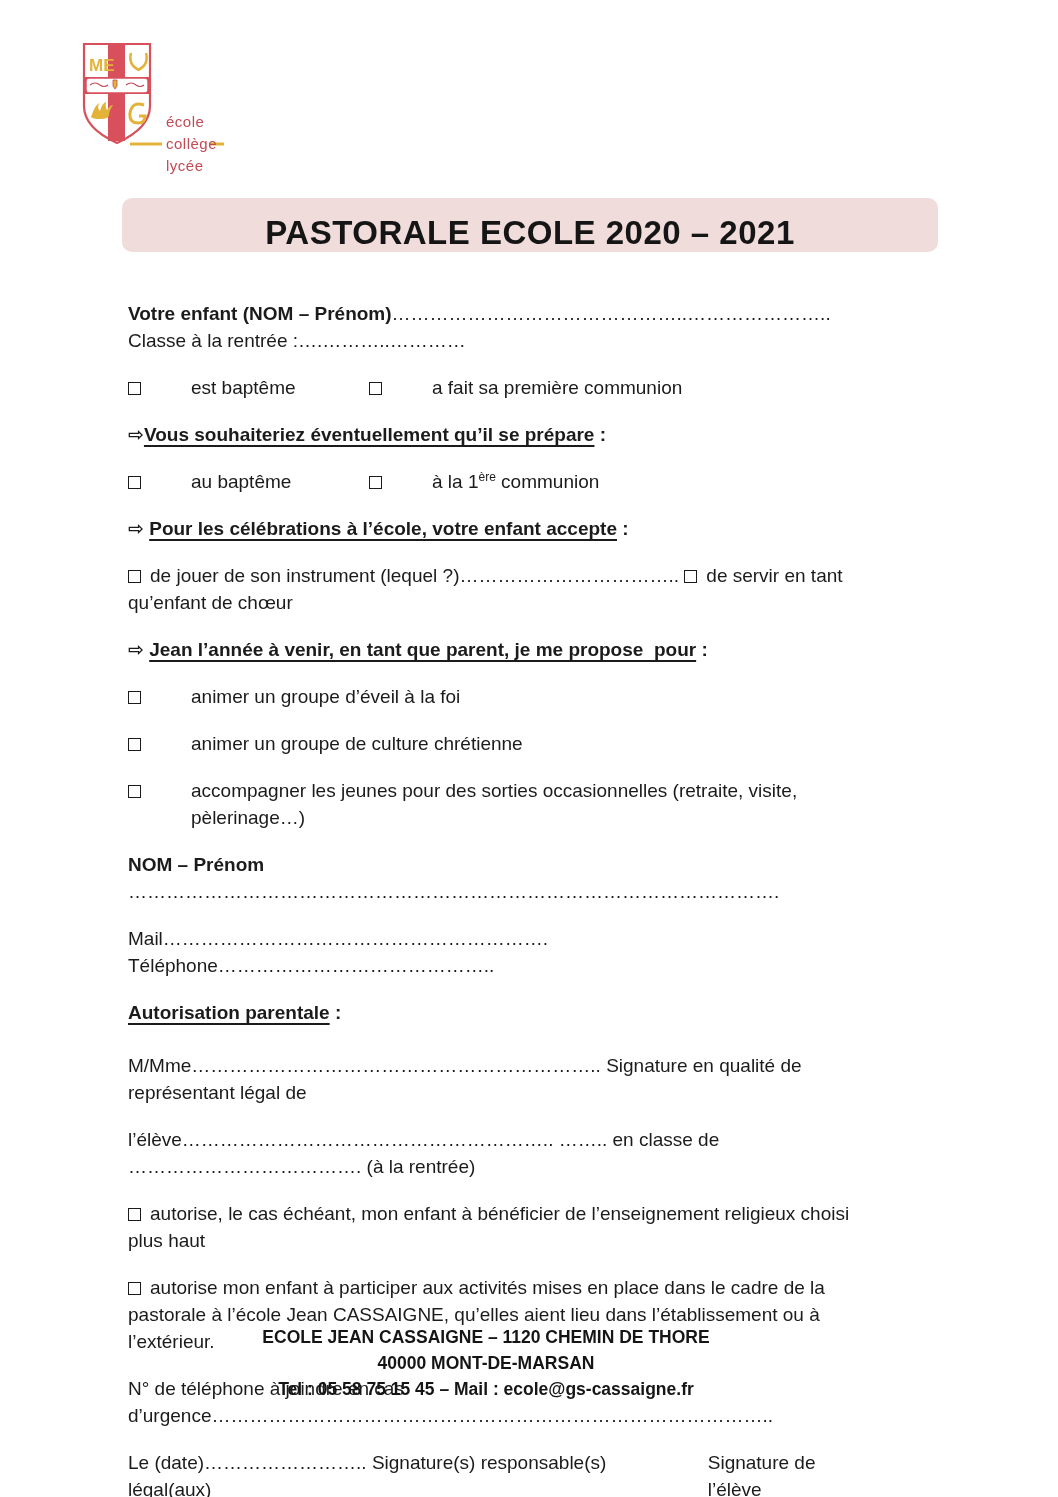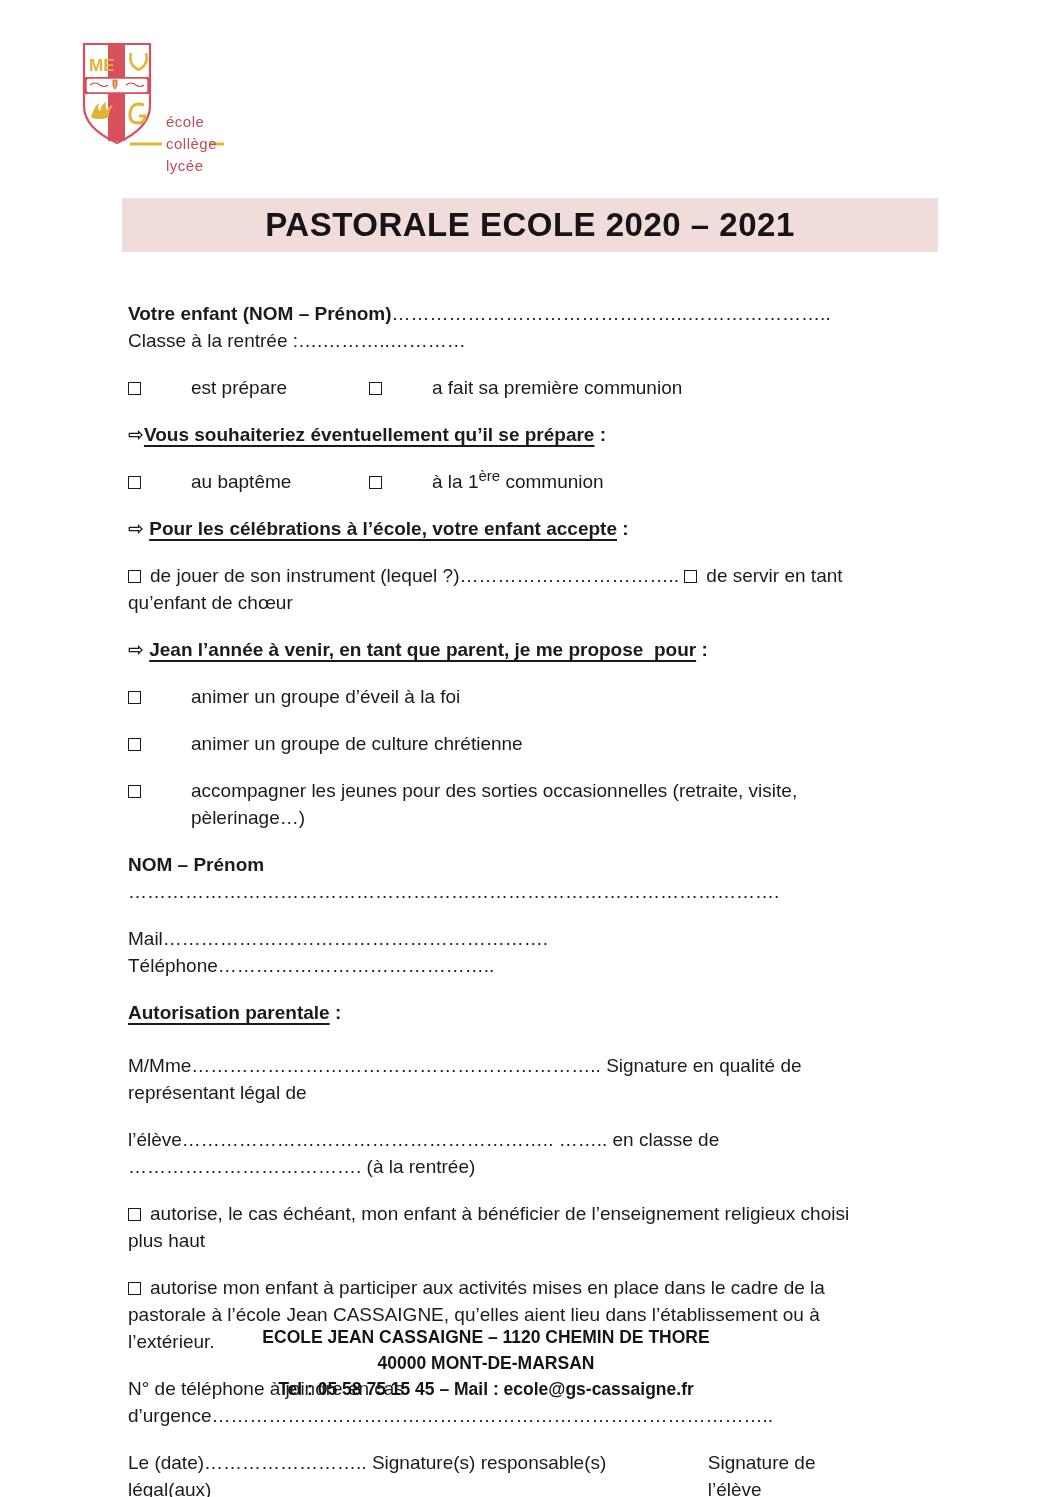--- a/index.html
+++ b/index.html
@@ -23,22 +23,23 @@
     width: 260px; height: 170px;
   }
 
   
   .title-banner {
     position: absolute;
     left: 122px; top: 198px;
     width: 816px; height: 54px;
     background: #f1dcdc;
     display: flex;
-    align-items: center;
+    align-items: flex-end;
     justify-content: center;
+    border-radius: 10px;
   }
   .title-banner h1 {
     font-size: 33px;
     font-weight: bold;
     letter-spacing: 0.5px;
     color: #151515;
   }
 
   
   .content {
@@ -70,21 +71,21 @@
 
   .header-line { font-weight: bold; }
   .header-line .hdr-text {
     text-decoration: underline;
     text-decoration-thickness: 2px;
     text-underline-offset: 4px;
     text-align: center;
   }
   .arrow { font-weight: bold; }
 
-  sup { font-size: 15px; vertical-align: super; line-height: 0; }
+  sup { font-size: 12px; vertical-align: super; line-height: 0; }
 
   .sig-row { display: flex; }
   .sig-row .sig-right { margin-left: 76px; }
 
   .gap-lg { margin-bottom: 26px !important; }
 
   
   .footer {
     position: absolute;
     left: 0; right: 0; top: 1324px;
@@ -134,21 +135,21 @@
   <div class="title-banner">
     <h1>PASTORALE ECOLE 2020 – 2021</h1>
   </div>
 
   <div class="content">
 
     <p><span class="bold">Votre enfant (NOM – Prénom)</span><span class="pre">………………………………………..………………….. </span><span>Classe à la rentrée :</span><span>….………..…………</span></p>
 
     <div class="row">
       <span class="cbcell"><span class="checkbox"></span></span>
-      <span class="lblcell">est prépare</span>
+      <span class="lblcell">est baptême</span>
       <span class="cbcell"><span class="checkbox"></span></span>
       <span class="lblcell2">a fait sa première communion</span>
     </div>
 
     <p class="header-line"><span class="arrow">⇨</span><span class="hdr-text">Vous souhaiteriez éventuellement qu’il se prépare</span><span class="pre"> :</span></p>
 
     <div class="row">
       <span class="cbcell"><span class="checkbox"></span></span>
       <span class="lblcell">au baptême</span>
       <span class="cbcell"><span class="checkbox"></span></span>

